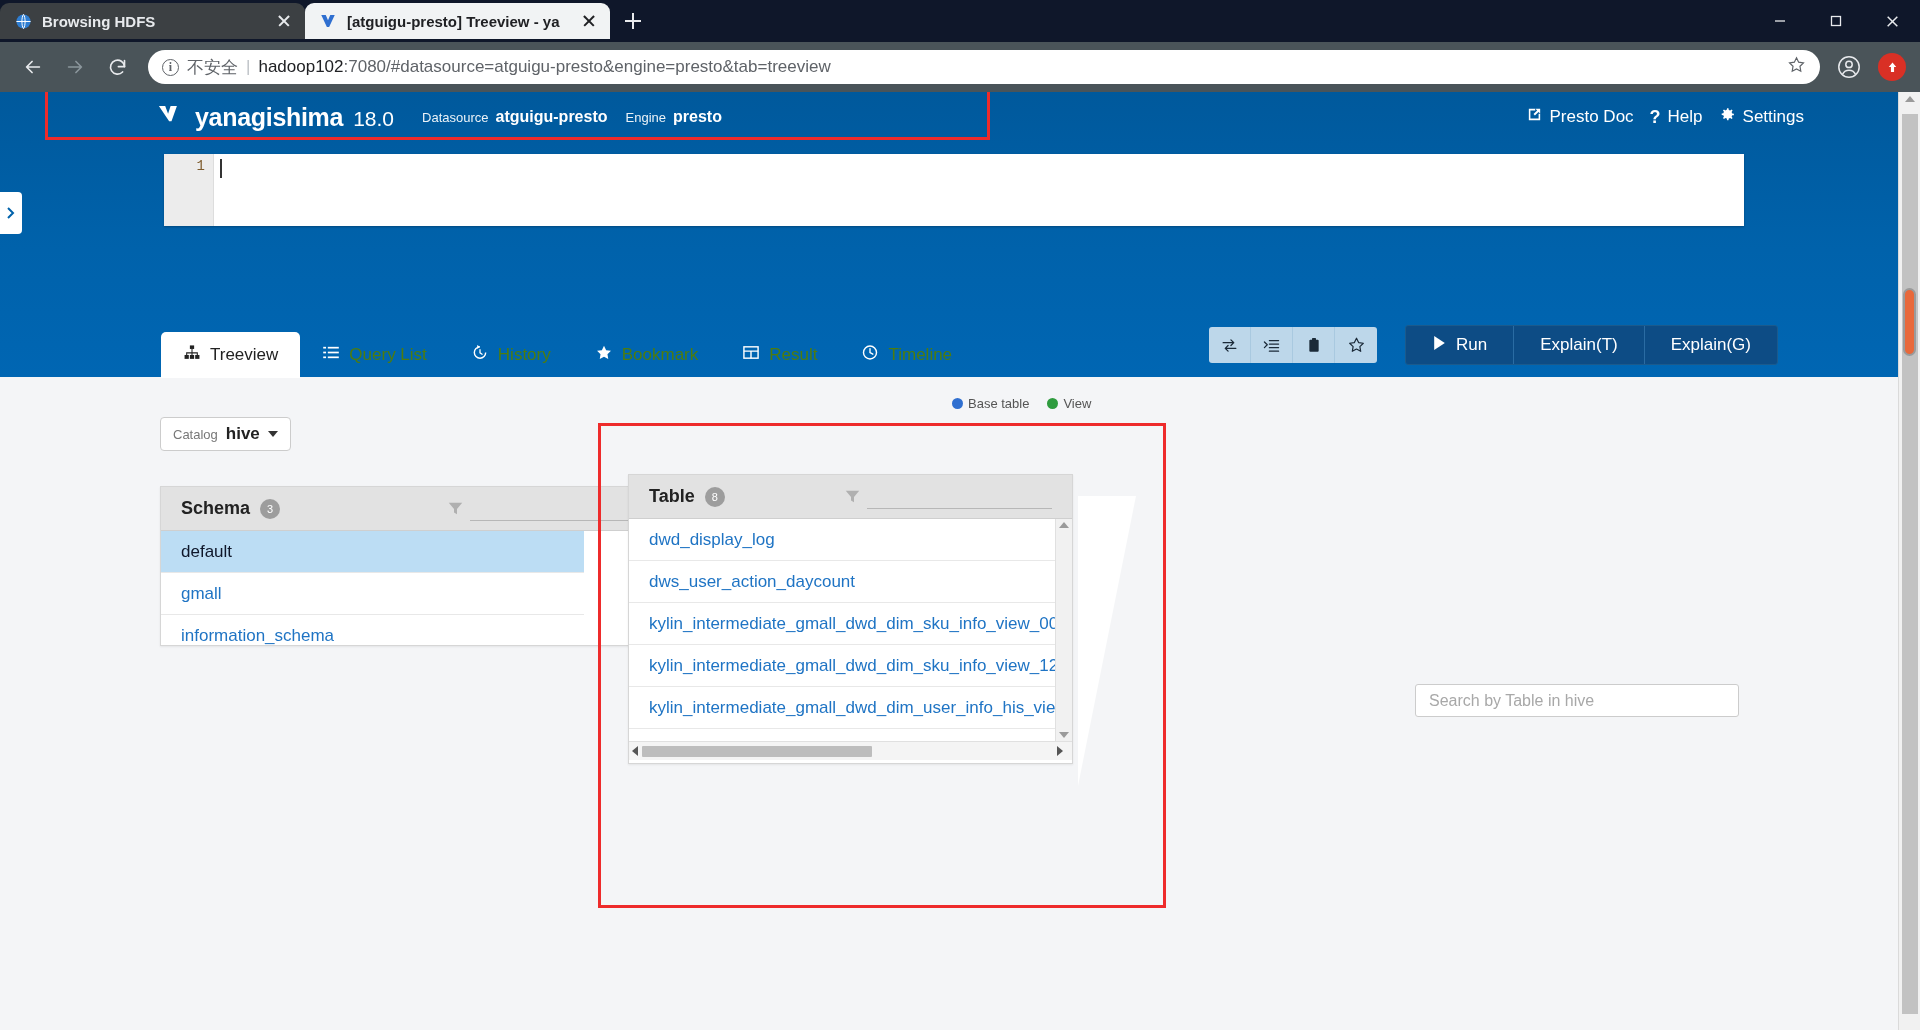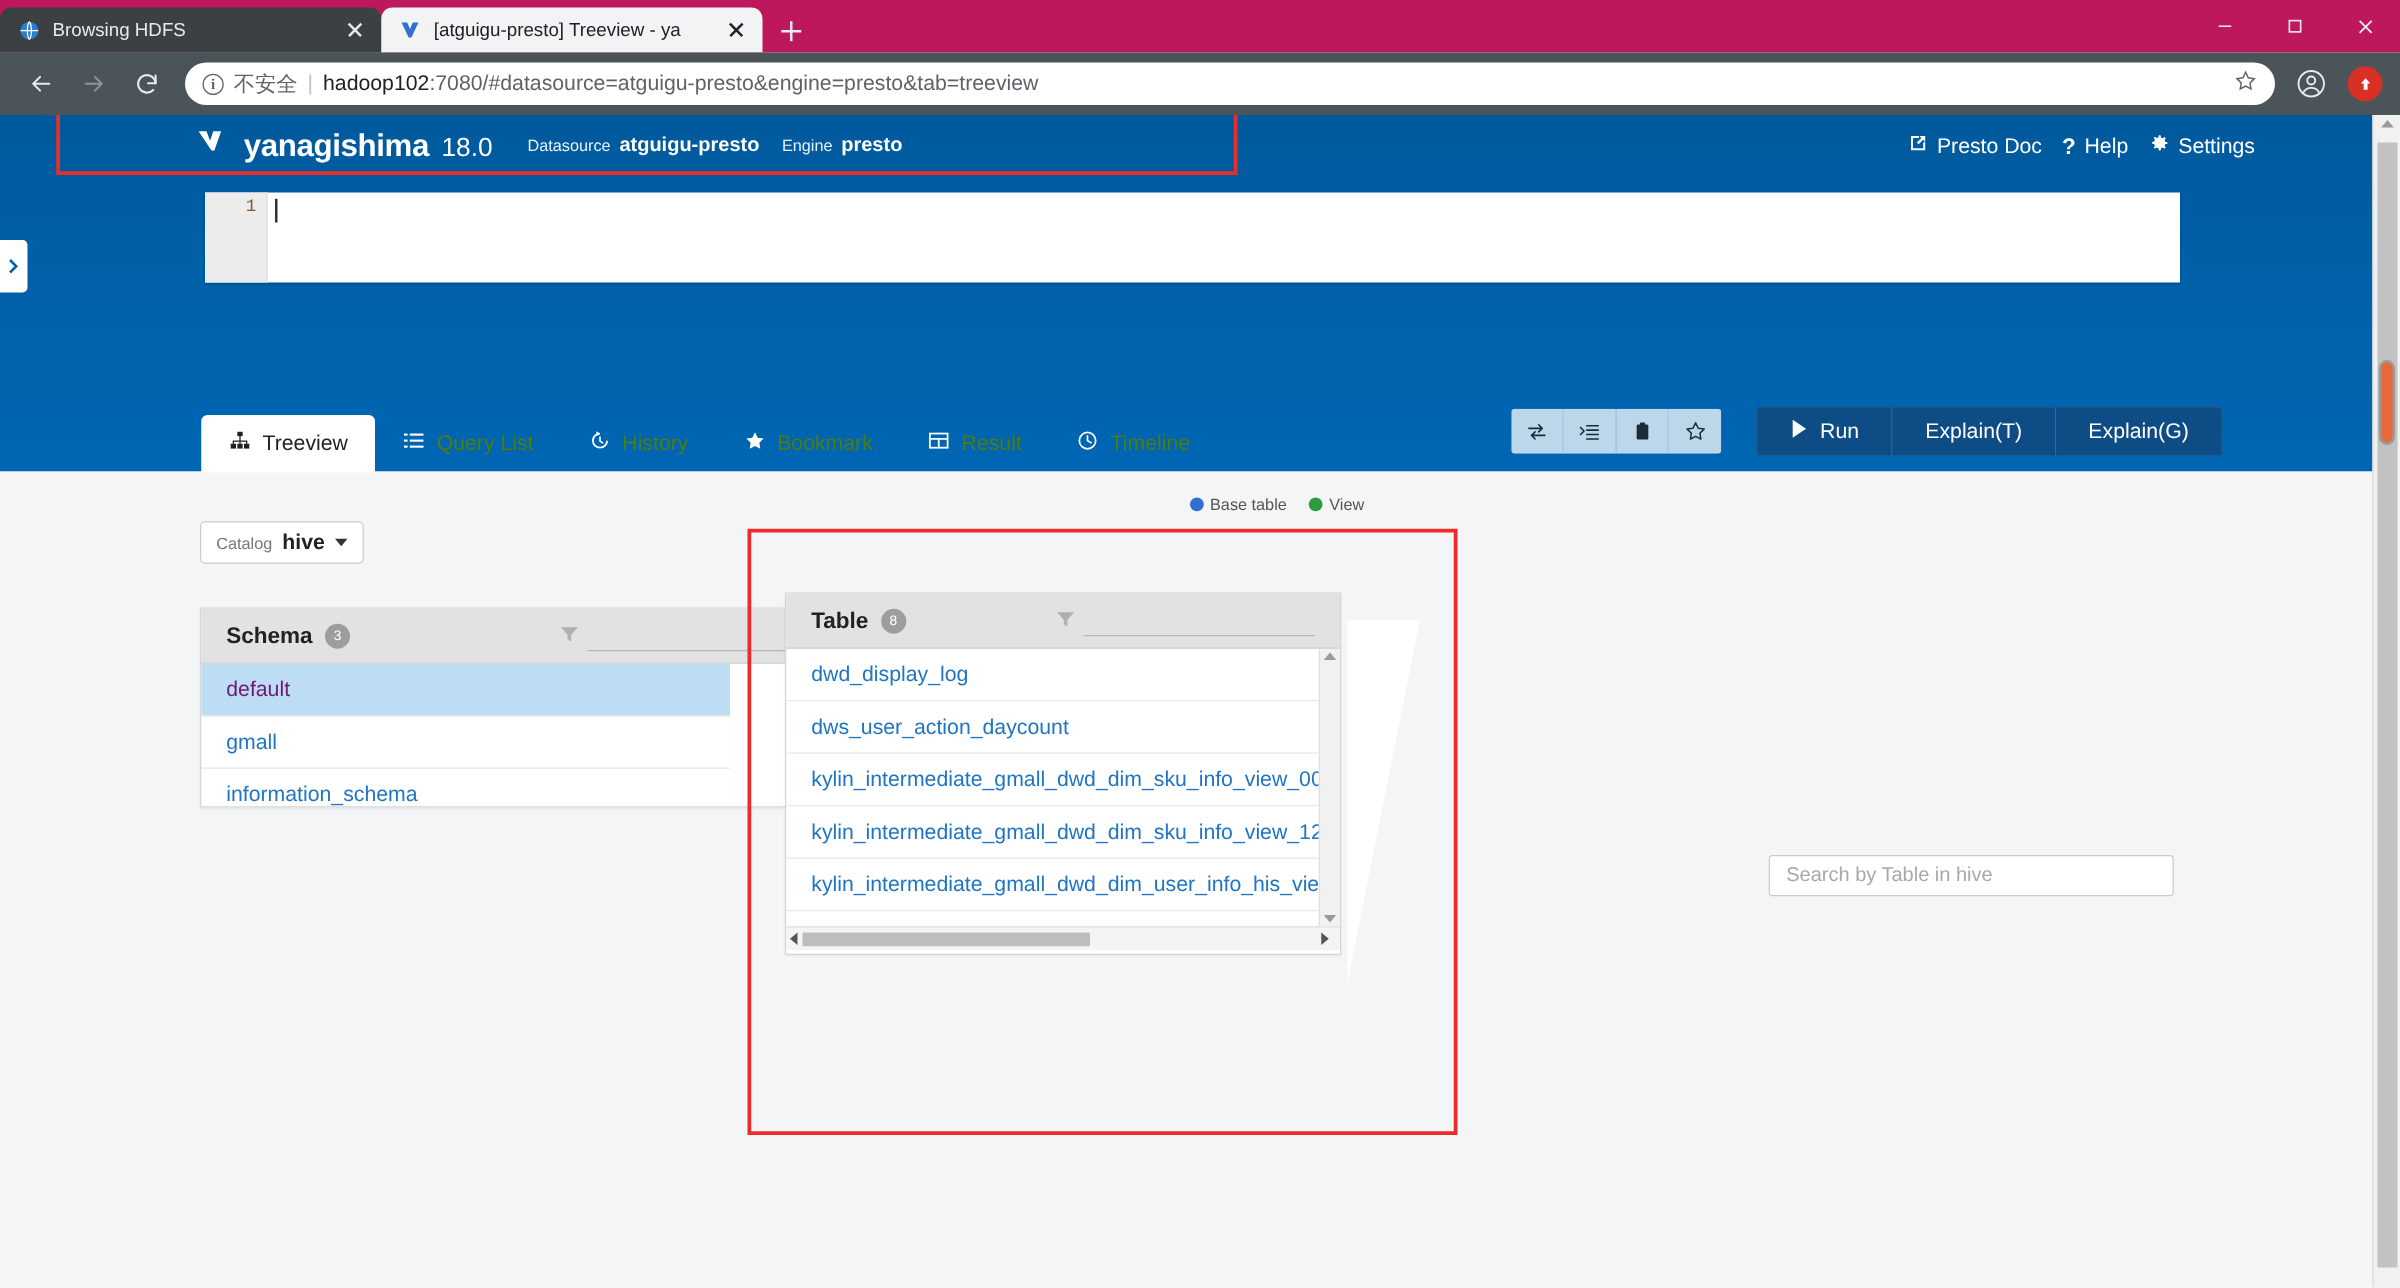--- a/index.html
+++ b/index.html
@@ -5,22 +5,22 @@
   * { box-sizing: border-box; margin: 0; padding: 0; }
   html, body {
     width: 1920px; height: 1030px;
     font-family: "Liberation Sans", sans-serif;
     overflow: hidden;
     background: #f4f5f7;
   }
 
   
   .tabstrip {
-    height: 42px; background: #be185d;
-    display: flex; align-items: flex-end; position: relative;
+    height: 42px; background: #0f172a;
+    display: flex; align-items: center; position: relative; font-weight: bold;
   }
   .tab {
     height: 36px; width: 305px; display: flex; align-items: center;
     border-radius: 9px 9px 0 0; padding: 0 10px 0 14px; position: relative;
   }
   .tab.inactive { background: #3c4043; color: #e8eaed; }
   .tab.active   { background: #f1f3f4; color: #202124; }
   .tab-fav { width: 18px; height: 18px; flex: 0 0 18px; margin-right: 10px;
              display: flex; align-items: center; justify-content: center; }
   .tab-title { flex: 1; font-size: 15px; white-space: nowrap; overflow: hidden;
@@ -173,21 +173,21 @@
   .filter-wrap { margin-left: auto; display: flex; align-items: flex-end; gap: 6px; }
   .filter-input {
     width: 185px; border: none; border-bottom: 1px solid #b7b7b7; background: transparent;
     height: 24px; outline: none; font-size: 15px;
   }
   .row {
     height: 42px; display: flex; align-items: center; padding: 0 20px;
     border-bottom: 1px solid #e8e8e8; font-size: 17px; color: #1f74c4;
     white-space: nowrap; cursor: pointer;
   }
-  .row.selected { background: #bcddf4; color: #701a75; }
+  .row.selected { background: #bcddf4; color: #0f172a; }
   .rows-wrap { position: relative; overflow: hidden; }
 
   .vscroll {
     position: absolute; right: 0; top: 0; width: 17px; background: #f1f1f1;
     border-left: 1px solid #e0e0e0; display: flex; flex-direction: column;
     align-items: center; justify-content: space-between; padding: 3px 0;
   }
   .arr-up   { width: 0;height:0;border-left:5px solid transparent;border-right:5px solid transparent;border-bottom:6px solid #9a9a9a;}
   .arr-down { width: 0;height:0;border-left:5px solid transparent;border-right:5px solid transparent;border-top:6px solid #9a9a9a;}
   .arr-left { width: 0;height:0;border-top:5px solid transparent;border-bottom:5px solid transparent;border-right:6px solid #555;}

